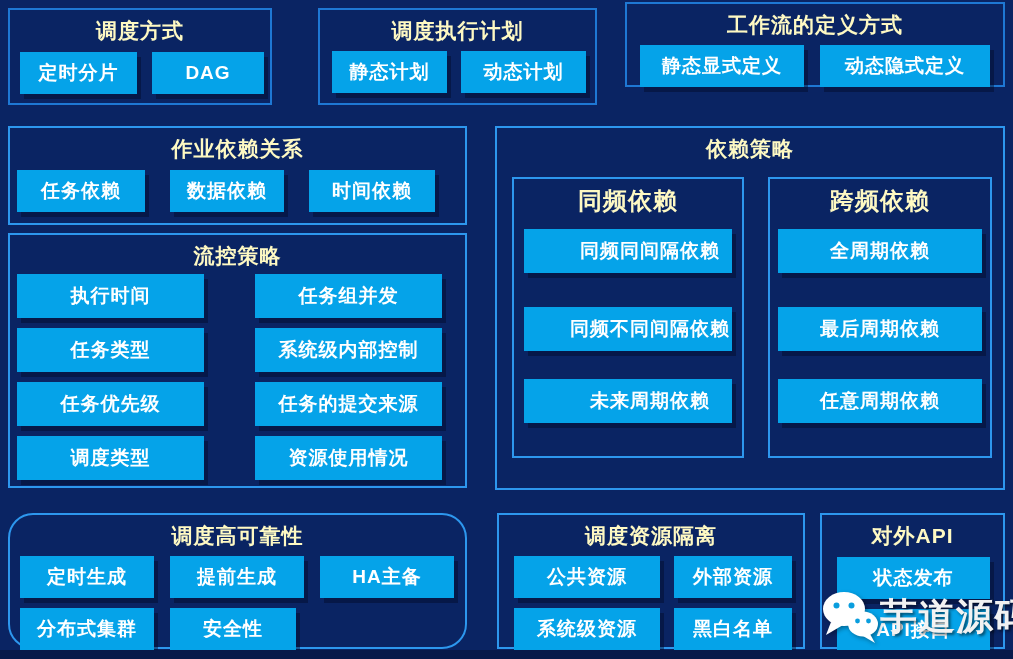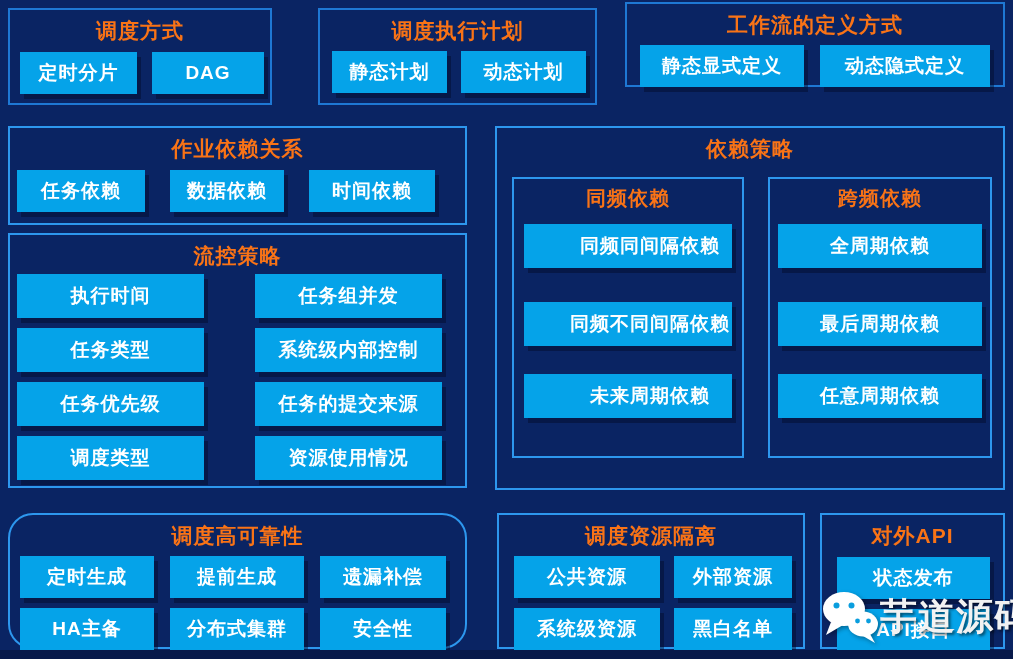--- a/index.html
+++ b/index.html
@@ -5,21 +5,21 @@
   html,body { margin:0; padding:0; }
   body {
     width:1013px; height:659px; position:relative; overflow:hidden;
     background:#0a2463;
     font-family:"Liberation Sans","DejaVu Sans",sans-serif;
     color:#ffffff;
   }
   .panel { position:absolute; border:2px solid #2d97ee; box-sizing:border-box; }
   .panel.toprow { border-color:#1e78d4; }
   .panel-title {
-    text-align:center; font-weight:bold; font-size:21px; color:#f97316;
+    text-align:center; font-weight:bold; font-size:21px; color:#fef9c3;
     padding-top:7px; letter-spacing:1px; white-space:nowrap;
   }
   .chip {
     background:#05a3e9; color:#ffffff; font-weight:bold; font-size:19px;
     display:flex; align-items:center; justify-content:center;
     box-shadow:4px 5px 0 rgba(3,12,40,0.45); box-sizing:border-box;
     white-space:nowrap; letter-spacing:1px;
   }
   .chiprow { display:flex; }
   
@@ -36,21 +36,21 @@
   #panel-c .chip { height:42px; }
   
   #panel-d { left:8px; top:126px; width:459px; height:99px; }
   #panel-d .chiprow { margin:7px 0 0 7px; gap:25px; }
   #panel-d .chip { height:42px; }
   
   #panel-e { left:495px; top:126px; width:510px; height:364px; }
   .subpanel { position:absolute; border:2px solid #2d97ee; box-sizing:border-box; top:49px; height:281px; }
   #subpanel-same { left:15px; width:232px; }
   #subpanel-cross { left:271px; width:224px; }
-  .subpanel .panel-title { font-size:20px; padding-top:6px; }
+  .subpanel .panel-title { font-size:24px; padding-top:6px; }
   .subpanel .chip { height:44px; margin-left:auto; margin-right:auto; }
   #subpanel-same .chip { width:208px;padding-left:44px; }
   #subpanel-cross .chip { width:204px; }
   .subpanel .chip.c1 { margin-top:12px; }
   .subpanel .chip.c2 { margin-top:34px; }
   .subpanel .chip.c3 { margin-top:28px; }
   
   #panel-f { left:8px; top:233px; width:459px; height:255px; }
   .fc-col { position:absolute; top:39px; width:187px; display:flex; flex-direction:column; gap:10px; }
   #fc-left { left:7px; }
@@ -152,21 +152,20 @@
     <div class="chip">任务的提交来源</div>
     <div class="chip">资源使用情况</div>
   </div>
 </div>
 
 <div class="panel" id="panel-g">
   <div class="panel-title">调度高可靠性</div>
   <div class="grid">
     <div class="chip w134">定时生成</div>
     <div class="chip w134">提前生成</div>
-    <div class="chip w126">遗漏补偿</div>
     <div class="chip w134">HA主备</div>
     <div class="chip w134">分布式集群</div>
     <div class="chip w126">安全性</div>
   </div>
 </div>
 
 <div class="panel" id="panel-h">
   <div class="panel-title">调度资源隔离</div>
   <div class="grid">
     <div class="chip w146">公共资源</div>

